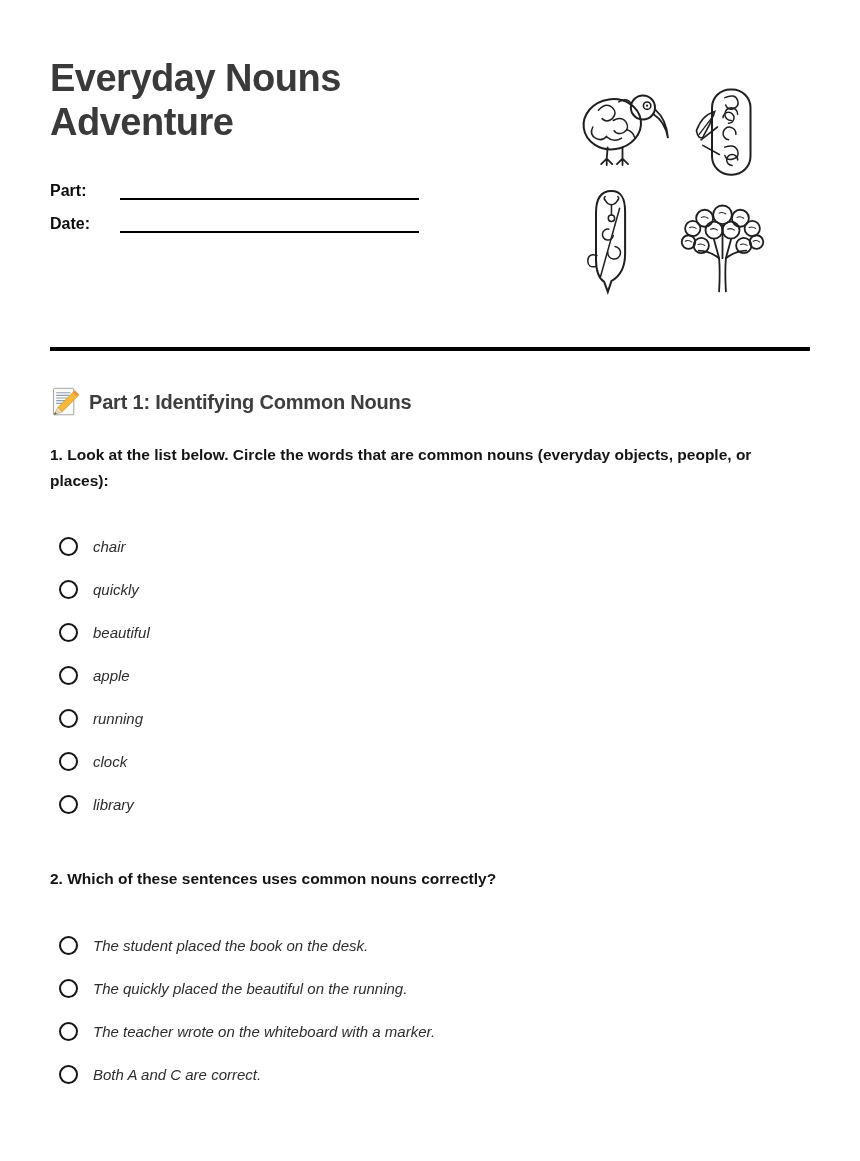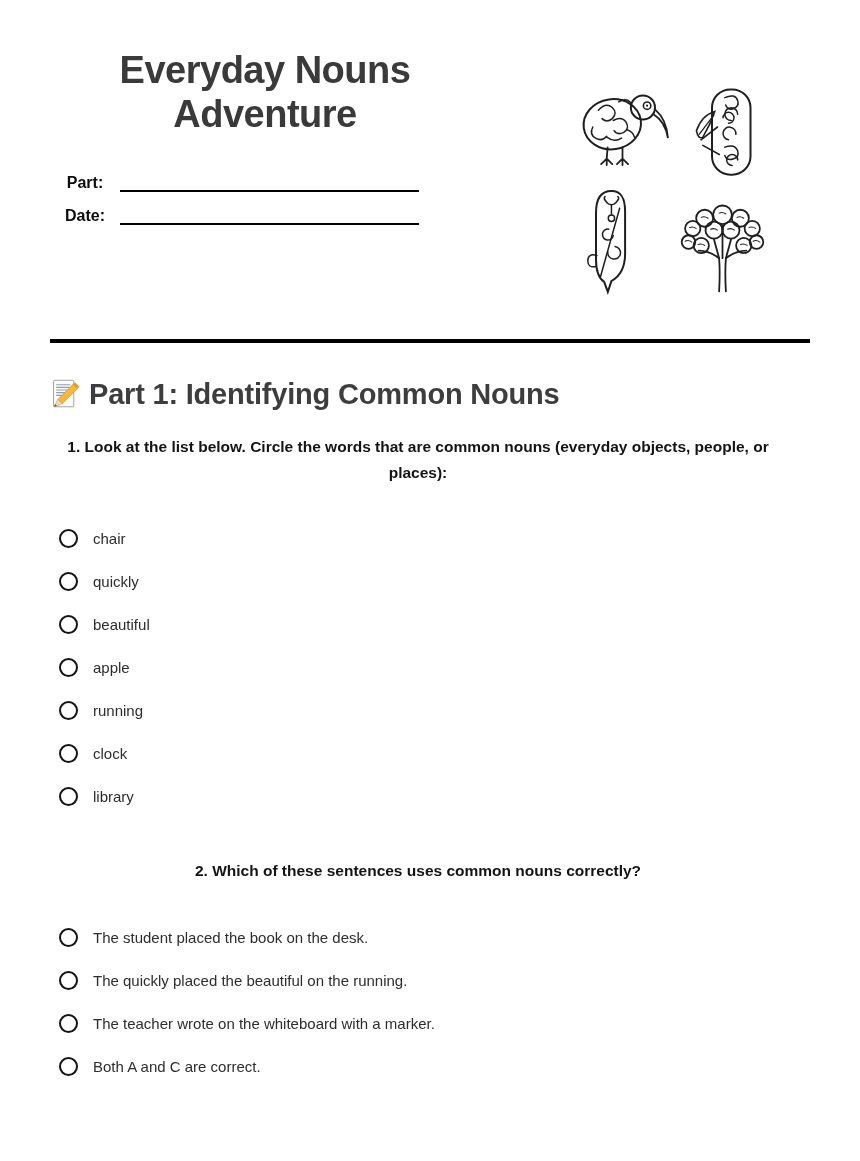--- a/index.html
+++ b/index.html
@@ -1,20 +1,20 @@
 <!DOCTYPE html>
 <html><head>
 <meta charset="utf-8">
 <style>
   * { margin:0; padding:0; box-sizing:border-box; }
   html,body { background:#ffffff; }
   body { font-family:"Liberation Sans","DejaVu Sans",sans-serif; }
   .page {
     width:860px; height:1161px; background:#ffffff;
-    padding:4px 50px; position:relative; overflow:hidden;text-align:center;
+    padding:12px 50px; position:relative; overflow:hidden;
   }
   
   .title {
     margin-top:44px; width:430px;
     font-size:38px; line-height:1.16; font-weight:700;
     color:#3a3a3a; letter-spacing:-0.5px;
   }
   .field-row { display:flex; align-items:flex-end; margin-top:34px; height:22px; width:370px; }
   .field-row.date { margin-top:11px; }
   .field-label { font-size:16px; font-weight:700; color:#0d0d0d; width:70px; }
@@ -29,31 +29,31 @@
   .art-panel { left:690px; top:86px;  width:66px;  height:93px; }
   .art-leaf  { left:586px; top:186px; width:50px;  height:110px; }
   .art-tree  { left:680px; top:198px; width:85px;  height:100px; }
   .art svg { width:100%; height:100%; display:block; }
   .art path, .art circle, .art ellipse, .art rect { vector-effect:non-scaling-stroke; }
   
   .rule { margin-top:114px; border-top:4px solid #000; width:760px; }
   
   .part-heading { margin-top:36px; display:flex; align-items:center; gap:9px; height:30px; }
   .part-heading .hicon { width:30px; height:30px; flex:0 0 30px; }
-  .part-heading .htext { font-size:29px; font-weight:700; color:#3d3d3d; letter-spacing:-0.2px; }
+  .part-heading .htext { font-size:20px; font-weight:700; color:#3d3d3d; letter-spacing:-0.2px; }
   .question { margin-top:25px; width:736px; font-size:15.5px; font-weight:700; color:#141414; line-height:26px; }
   .question.q2 { margin-top:40px; }
   .options { list-style:none; margin-top:31px; }
   .options.second { margin-top:32px; }
   .option { display:flex; align-items:center; height:43px; }
   .radio {
     width:19px; height:19px; border:2.5px solid #141414; border-radius:50%;
     margin-left:9px; margin-right:15px; flex:0 0 19px; background:#fff; cursor:pointer;
   }
-  .option-label { font-size:15px; color:#2d2d2d; line-height:1; }
+  .option-label { font-size:15px; color:#2d2d2d; line-height:1;font-style:italic; }
 </style>
 </head>
 <body>
 
 <div class="page">
 
   <h1 class="title">Everyday Nouns Adventure</h1>
 
   <div class="field-row">
     <span class="field-label">Part:</span>

